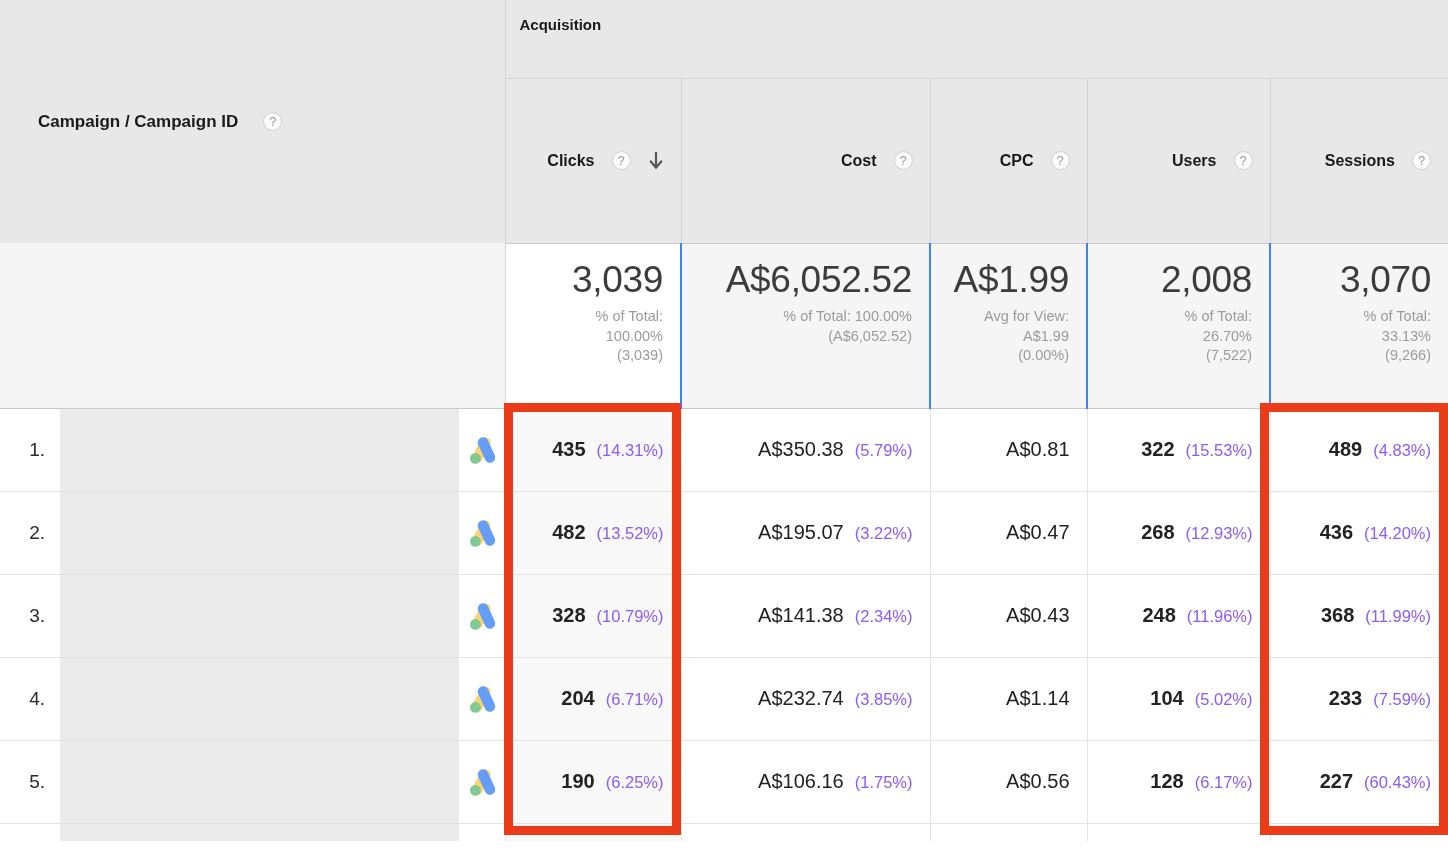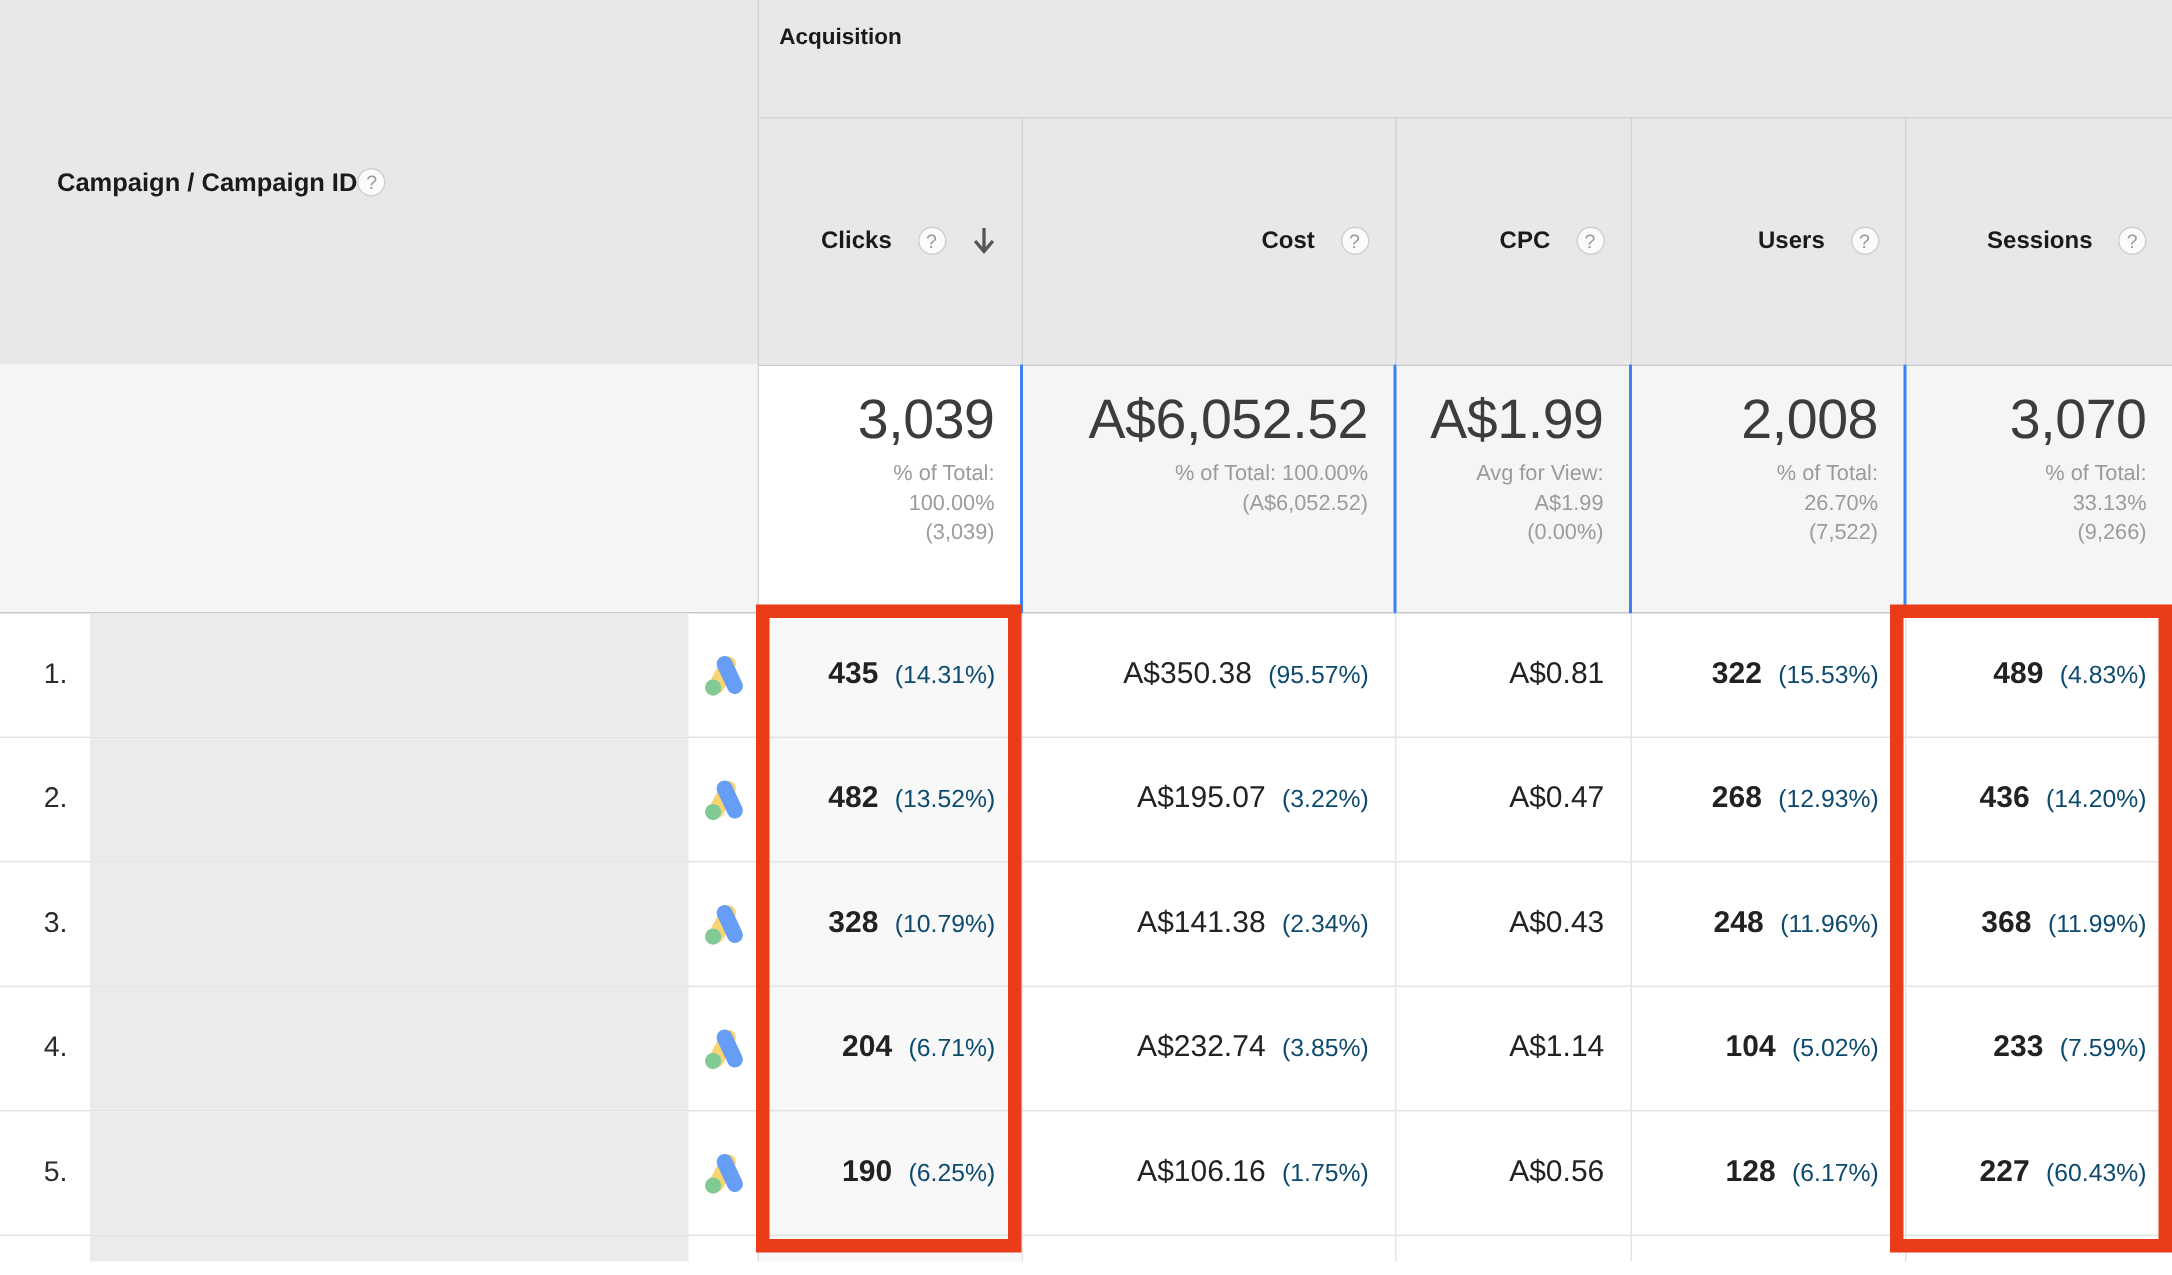--- a/index.html
+++ b/index.html
@@ -21,21 +21,21 @@
   
   .grouphdr-blank {
     background: #e8e8e8;
     border-right: 1px solid #d4d4d4;
     vertical-align: middle;
     padding-left: 38px;
     height: 78px;
   }
   .dim-title {
     font-size: 17px; font-weight: bold; color: #1a1a1a;
-    display: flex; align-items: center; gap: 0;
+    display: flex; align-items: center; gap: 25px;
     white-space: nowrap;
   }
   .grouphdr-acq {
     background: #e8e8e8;
     border-bottom: 1px solid #d4d4d4;
     vertical-align: top;
     padding: 16px 0 0 14px;
     font-size: 15px; font-weight: bold; color: #1a1a1a;
     height: 78px;
   }
@@ -106,21 +106,21 @@
     text-align: right; background: #fff;
     border-right: 1px solid #e3e3e3;
     vertical-align: middle;
     padding-right: 17px;
     white-space: nowrap;
   }
   td.num.first { border-left: 1px solid #e3e3e3; }
   td.num.clicks { background: #f8f8f8; }
   .v-bold { font-size: 20px; font-weight: bold; color: #222; }
   .v-norm { font-size: 20px; color: #222; }
-  .v-pct { font-size: 16.5px; color: #0c4a6e; margin-left: 11px; }
+  .v-pct { font-size: 16.5px; color: #8b5cf6; margin-left: 11px; }
 
   tr.partialrow td { height: 17px; border-bottom: none; background:#fff; }
   tr.partialrow td.dim .dimwrap { height: 17px; }
   tr.partialrow td.dim .redact { height: 17px; }
   tr.partialrow td.num.clicks { background:#f8f8f8; }
 
   
   .redbox {
     position: absolute;
     border: 9px solid #ea3c18;
@@ -255,21 +255,21 @@
               <rect x="18.2" y="5.5" width="10.6" height="27" rx="5.3" fill="#669df6" transform="rotate(-25 23.5 19)"></rect>
               <circle cx="12.4" cy="27.4" r="5.4" fill="#81c995"></circle>
             </svg>
           </div>
         </div>
       </td>
       <td class="num clicks first">
         <span class="v-bold">435</span><span class="v-pct">(14.31%)</span>
       </td>
       <td class="num">
-        <span class="v-norm">A$350.38</span><span class="v-pct">(95.57%)</span>
+        <span class="v-norm">A$350.38</span><span class="v-pct">(5.79%)</span>
       </td>
       <td class="num">
         <span class="v-norm">A$0.81</span>
       </td>
       <td class="num">
         <span class="v-bold">322</span><span class="v-pct">(15.53%)</span>
       </td>
       <td class="num" style="border-right:none;">
         <span class="v-bold">489</span><span class="v-pct">(4.83%)</span>
       </td>

